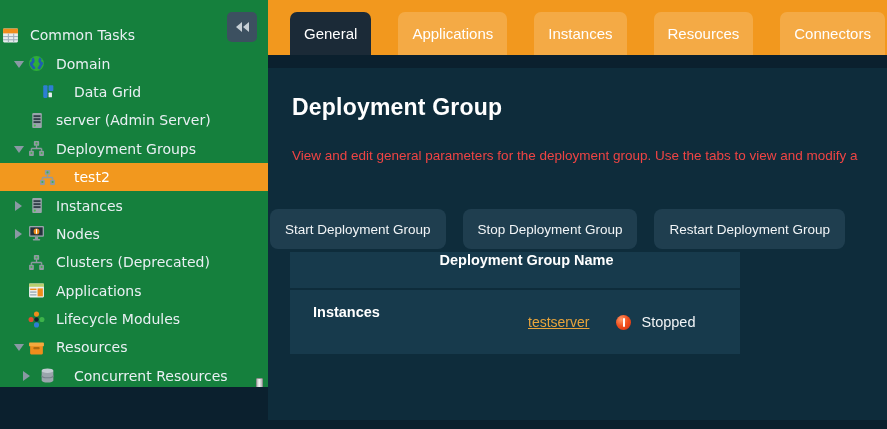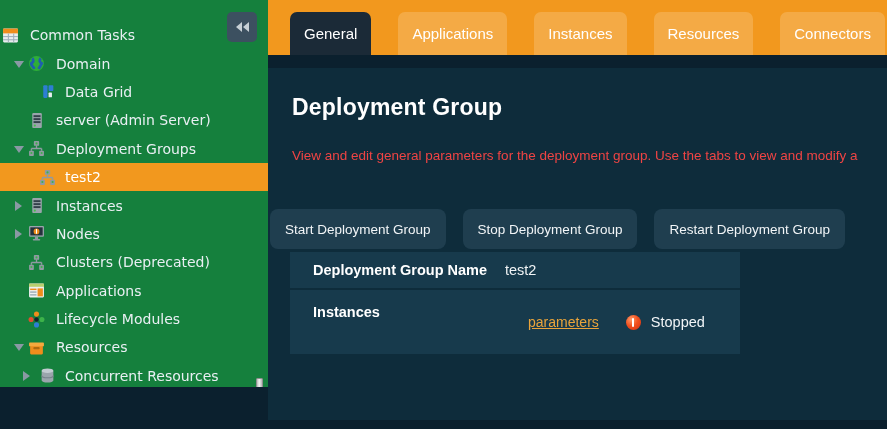--- a/index.html
+++ b/index.html
@@ -34,21 +34,21 @@
   .arrow.collapsed::before {
     content:""; position:absolute; left:1px; top:1px;
     border-top:5.5px solid transparent; border-bottom:5.5px solid transparent;
     border-left:7px solid #8a99a4;
   }
   .side-icon { width:17px; height:17px; flex:0 0 17px; margin-left:2px; display:inline-block; }
   .side-icon svg { width:100%; height:100%; display:block; }
   .lvl1 .side-icon { margin-left:5px; }
   .special .side-icon { margin-left:0; }
   .side-label { margin-left:11px; }
-  .lvl1 .side-label { margin-left:9px; }
+  .lvl1 .side-label { margin-left:18px; }
 
   .collapse-btn {
     position:absolute; top:12px; right:11px; width:30px; height:30px;
     background:#3c5060; border:none; border-radius:5px; cursor:pointer;
     display:flex; align-items:center; justify-content:center;
   }
   .tri-l { width:0; height:0; border-top:5px solid transparent; border-bottom:5px solid transparent; border-right:6px solid #c7d0d6; }
   .tri-l + .tri-l { margin-left:1px; }
 
   .side-scroll-thumb {
@@ -83,21 +83,21 @@
 
   .btn-row { position:absolute; left:2px; top:141px; display:flex; gap:17px; }
   .action-btn {
     height:40px; padding:0 15px; border:none; border-radius:8px;
     background:#1f3e4f; color:#f2f5f7; font-size:13.5px;
     font-family:"Liberation Sans", sans-serif; cursor:pointer;
   }
 
   .prop-table { position:absolute; left:22px; top:184px; width:450px; }
   .trow { background:#173a4c; }
-  .trow-head { height:36px; display:flex; align-items:center; padding-left:23px; margin-bottom:2px; }
+  .trow-head { height:36px; display:flex; align-items:center; padding-left:23px; margin-bottom:2px;flex-direction:column; }
   .tlabel { font-weight:bold; font-size:14.5px; color:#ffffff; }
   .trow-head .tlabel { flex:0 0 192px; }
   .tvalue { font-size:14.5px; color:#f0f3f5; }
   .trow-instances { height:64px; position:relative; padding:13px 0 0 23px; }
   .instance-line { position:absolute; left:238px; top:0; height:100%; display:flex; align-items:center; }
   .instance-link { color:#e9a43b; font-size:14px; text-decoration:underline; cursor:pointer; }
   .status-ball {
     width:15px; height:15px; border-radius:50%; margin-left:27px;
     background:radial-gradient(circle at 35% 30%, #ff9b6a 0%, #f1511f 45%, #d92c0c 100%);
     position:relative; flex:0 0 15px;
@@ -322,20 +322,20 @@
       </div>
 
     <div class="prop-table">
       <div class="trow trow-head">
         <span class="tlabel">Deployment Group Name</span>
         <span class="tvalue">test2</span>
       </div>
       <div class="trow trow-instances">
         <span class="tlabel">Instances</span>
         <div class="instance-line">
-          <a class="instance-link">parameters</a>
+          <a class="instance-link">testserver</a>
           <span class="status-ball"></span>
           <span class="status-text">Stopped</span>
         </div>
       </div>
     </div>
   </section>
 </main>
 
 </body></html>

